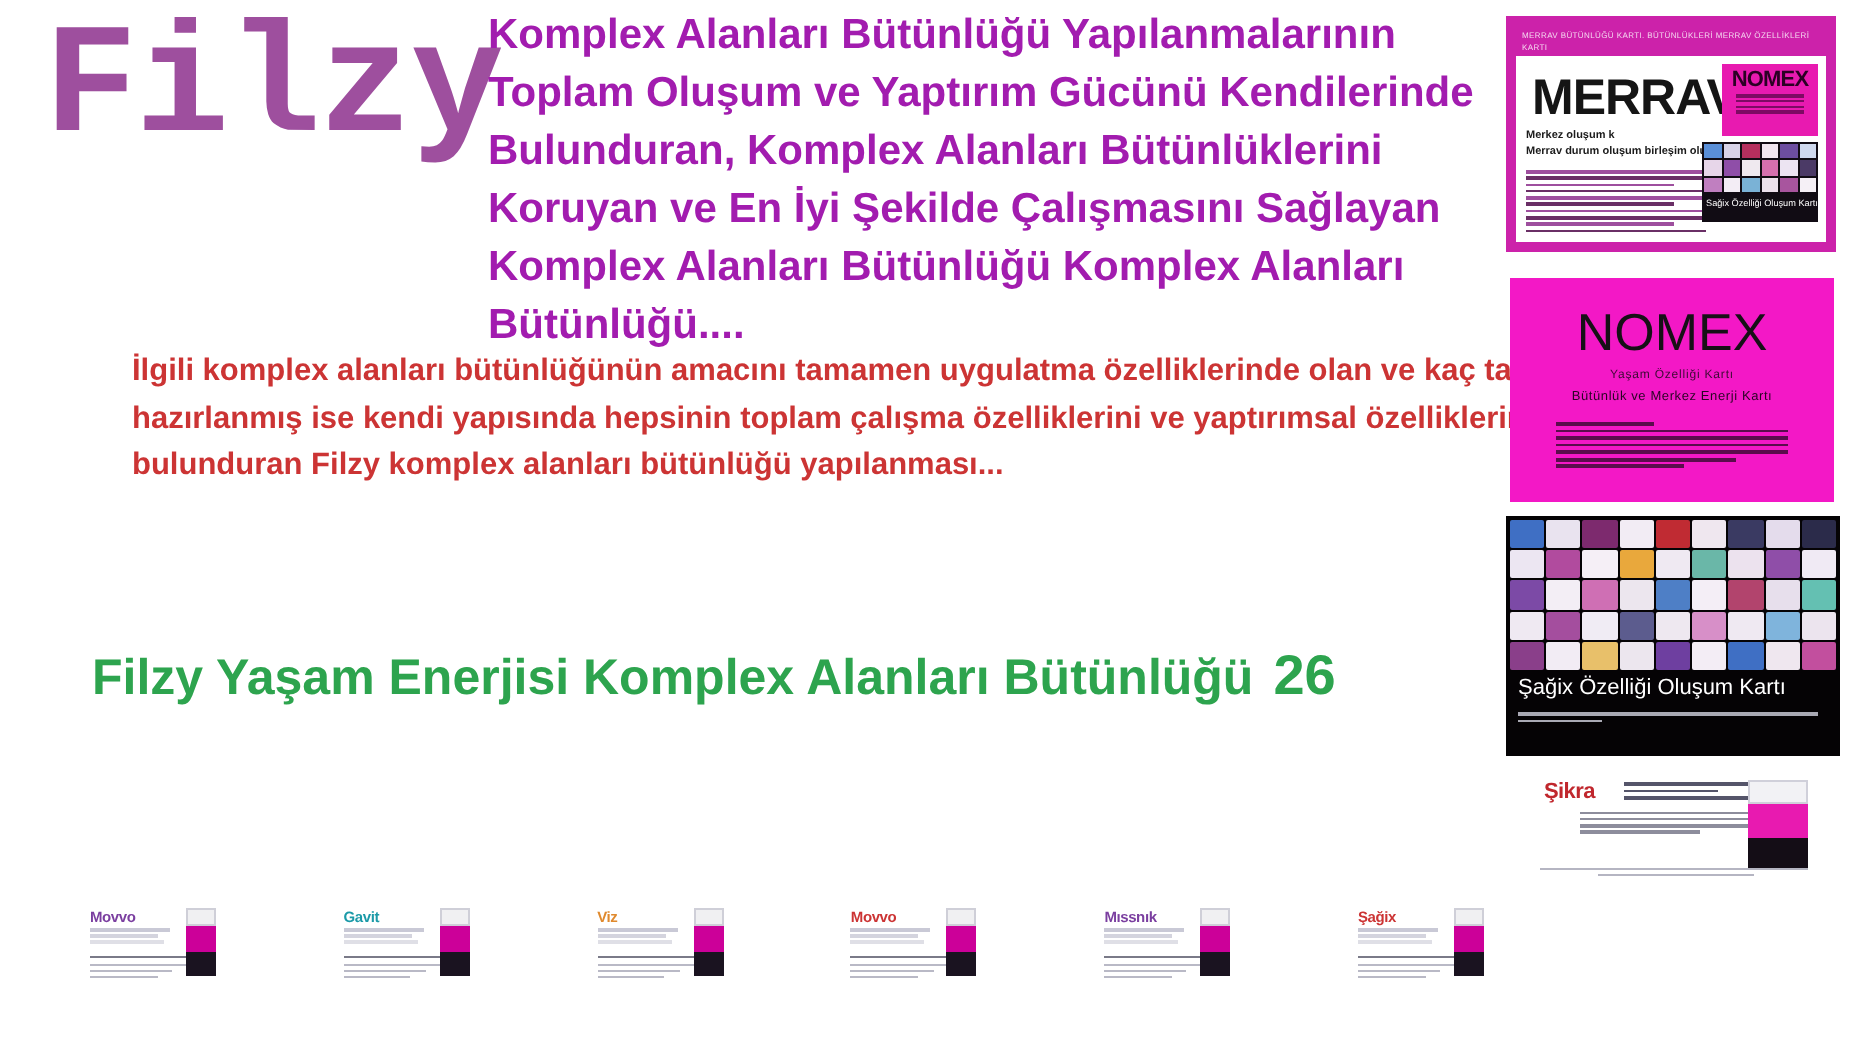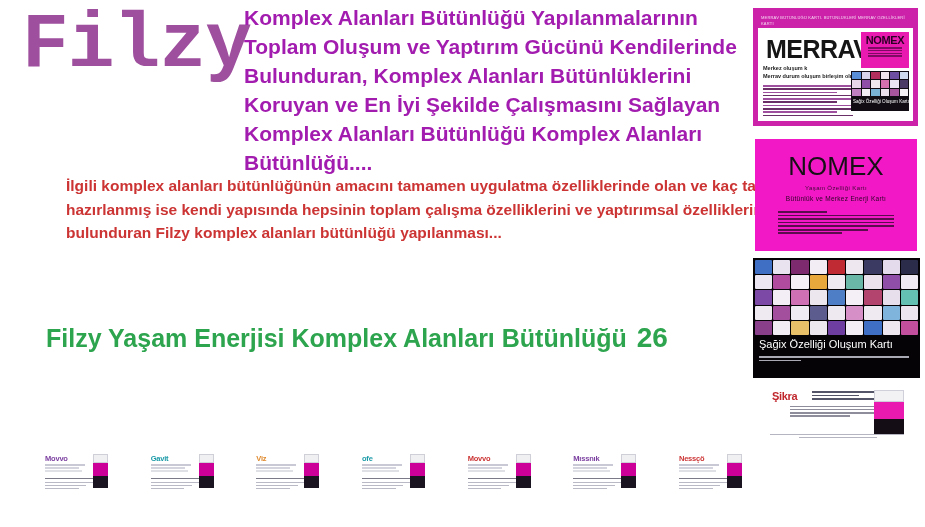--- a/index.html
+++ b/index.html
@@ -505,37 +505,20 @@
             <i></i>
             <i></i>
           </div>
         <div class="mini-thumb">
             <span class="t-a"></span>
             <span class="t-b"></span>
             <span class="t-c"></span>
           </div>
       </div>
 
-      <div class="mini-card">
-        <div class="mini-title" style="color:#1b9aa8">ofe</div>
-        <div class="mini-rule r1"></div>
-        <div class="mini-rule r2"></div>
-        <div class="mini-rule r3"></div>
-        <div class="mini-sep"></div>
-        <div class="mini-body">
-            <i></i>
-            <i></i>
-            <i></i>
-          </div>
-        <div class="mini-thumb">
-            <span class="t-a"></span>
-            <span class="t-b"></span>
-            <span class="t-c"></span>
-          </div>
-      </div>
 
       <div class="mini-card">
         <div class="mini-title" style="color:#cc3434">Movvo</div>
         <div class="mini-rule r1"></div>
         <div class="mini-rule r2"></div>
         <div class="mini-rule r3"></div>
         <div class="mini-sep"></div>
         <div class="mini-body">
             <i></i>
             <i></i>
@@ -560,21 +543,21 @@
             <i></i>
           </div>
         <div class="mini-thumb">
             <span class="t-a"></span>
             <span class="t-b"></span>
             <span class="t-c"></span>
           </div>
       </div>
 
       <div class="mini-card">
-        <div class="mini-title" style="color:#cc3434">Nessçö</div>
+        <div class="mini-title" style="color:#cc3434">Şağix</div>
         <div class="mini-rule r1"></div>
         <div class="mini-rule r2"></div>
         <div class="mini-rule r3"></div>
         <div class="mini-sep"></div>
         <div class="mini-body">
             <i></i>
             <i></i>
             <i></i>
           </div>
         <div class="mini-thumb">

